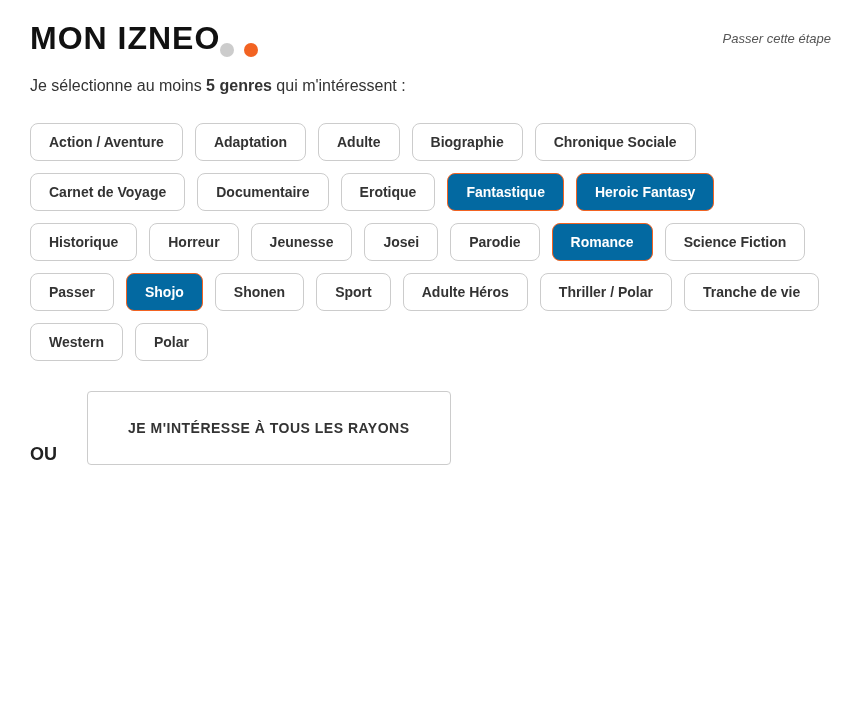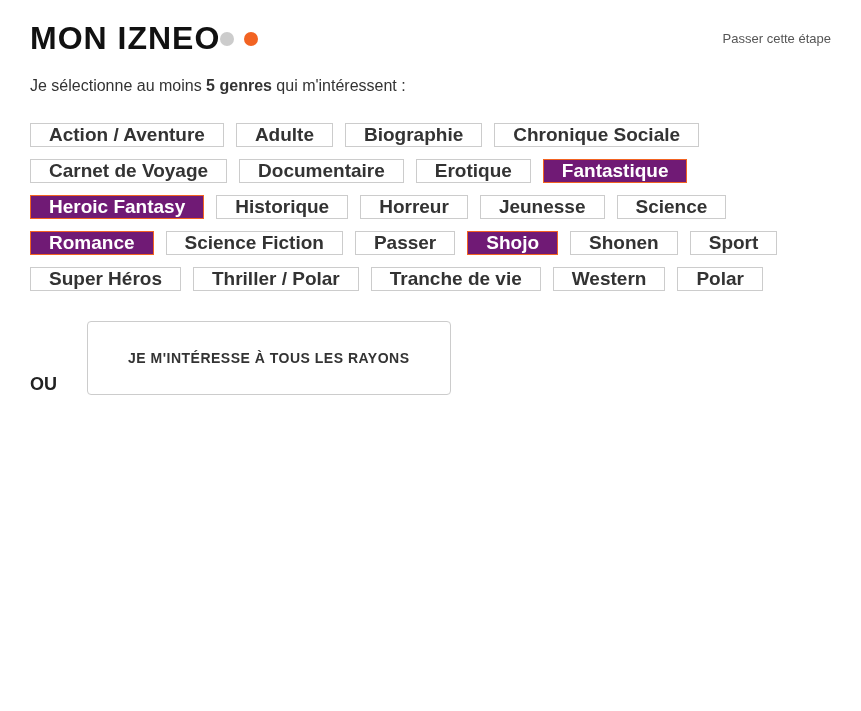--- a/index.html
+++ b/index.html
@@ -70,33 +70,33 @@
       display: flex;
       flex-wrap: wrap;
       gap: 12px;
       margin-bottom: 30px;
     }
 
     .tag {
       display: inline-flex;
       align-items: center;
       justify-content: center;
-      padding: 0 18px;
+      padding: 10px 18px;
       border: 1.5px solid #ccc;
-      border-radius: 0;
-      font-size: 19px;
+      border-radius: 8px;
+      font-size: 14px;
       font-weight: 600;
       color: #333;
       background: #fff;
       cursor: pointer;
       white-space: nowrap;
     }
 
     .tag.selected {
-      background: #701a75;
+      background: #0369a1;
       color: #fff;
       border-color: #f26322;
     }
 
     .bottom-section {
       display: flex;
       align-items: flex-end;
       gap: 30px;
       margin-top: 20px;
     }
@@ -117,63 +117,66 @@
       background: #fff;
       cursor: pointer;
       letter-spacing: 0.5px;
       text-transform: uppercase;
     }
 
     .header-right {
       display: flex;
       align-items: flex-start;
       gap: 20px;
+      font-style: italic;
     }
   </style>
 </head>
 <body>
 
 <div class="top-bar">
-  <div style="display:flex; align-items:center; ">
+  <div style="display:flex; align-items:flex-end; ">
     <h1 class="title">MON IZNEO</h1>
     <div class="step-indicators">
       <div class="step-dot"></div>
       <div class="step-dot active"></div>
     </div>
   </div>
   <div class="header-right">
     <a class="skip-link">Passer cette étape</a>
   </div>
 </div>
 
 <p class="subtitle">
   <span>Je sélectionne au moins </span><strong>5 genres</strong><span> qui m'intéressent :</span>
 </p>
 
 <div class="tags-container" id="tags-container">
 <button class="tag">Action / Aventure</button>
+    <button class="tag">Adaptation</button>
     <button class="tag">Adulte</button>
     <button class="tag">Biographie</button>
     <button class="tag">Chronique Sociale</button>
     <button class="tag">Carnet de Voyage</button>
     <button class="tag">Documentaire</button>
     <button class="tag">Erotique</button>
     <button class="tag selected">Fantastique</button>
     <button class="tag selected">Heroic Fantasy</button>
     <button class="tag">Historique</button>
     <button class="tag">Horreur</button>
     <button class="tag">Jeunesse</button>
-    <button class="tag">Science</button>
+    <button class="tag">Josei</button>
+    <button class="tag">Parodie</button>
     <button class="tag selected">Romance</button>
     <button class="tag">Science Fiction</button>
     <button class="tag">Passer</button>
     <button class="tag selected">Shojo</button>
     <button class="tag">Shonen</button>
     <button class="tag">Sport</button>
-    <button class="tag">Super Héros</button>
+    <button class="tag">Adulte Héros</button>
     <button class="tag">Thriller / Polar</button>
     <button class="tag">Tranche de vie</button>
     <button class="tag">Western</button>
     <button class="tag">Polar</button>
   </div>
 
 <div class="bottom-section">
   <span class="ou-label">OU</span>
   <button class="all-genres-btn">JE M'INTÉRESSE À TOUS LES RAYONS</button>
 </div>

